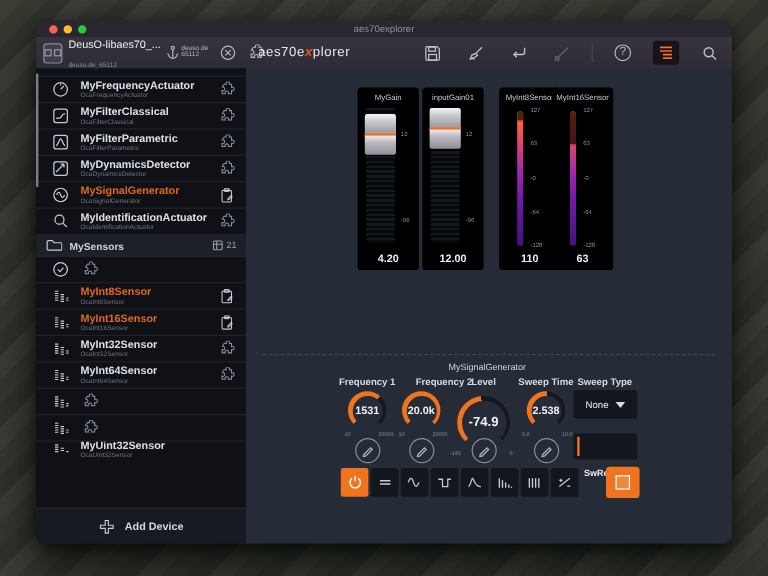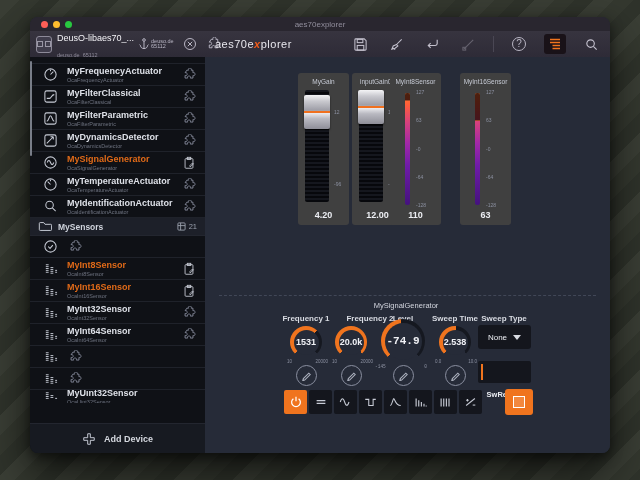--- a/index.html
+++ b/index.html
@@ -61,21 +61,21 @@
   .group{height:17px;background:#1d2029;display:flex;align-items:center;gap:6px;
     padding:0 8px;border-bottom:1px solid #23262f;}
   .group .gtitle{font-size:8.5px;font-weight:bold;color:#cfd3dc;flex:1;}
   .group .gcount{font-size:7.5px;color:#9aa0ad;display:flex;align-items:center;gap:3px;}
   .addbar{position:absolute;left:0;bottom:0;right:0;height:29px;background:#171a21;
     display:flex;align-items:center;justify-content:center;gap:8px;border-top:1px solid #23262f;}
   .addbar span{font-size:9px;font-weight:bold;color:#d4d7de;}
   
   .main{position:absolute;left:175px;top:40px;right:0;bottom:0;background:#262b38;}
   .dash{position:absolute;left:14px;right:14px;top:238px;border-top:1px dashed #414757;}
-  .panel{position:absolute;top:16px;width:51px;height:152px;background:#404040;border-radius:3px;}
+  .panel{position:absolute;top:16px;width:51px;height:152px;background:#000000;border-radius:3px;}
   .ptitle{position:absolute;top:5px;left:0;right:0;text-align:center;font-size:6.5px;color:#c6cad4;}
   .pvalue{position:absolute;bottom:5px;left:0;right:0;text-align:center;font-size:9px;font-weight:bold;color:#eceef3;}
   
   .ftrack{position:absolute;left:7px;top:17px;width:24px;height:112px;border-radius:2px;
     background:repeating-linear-gradient(#15171e 0 2px,#07080c 2px 4px);}
   .fcap{position:absolute;left:-1px;right:-1px;height:34px;border-radius:2px;
     top:calc((1 - var(--frac)) * 78px);
     background:linear-gradient(#f4f4f6 0%,#c9c9cf 18%,#9d9da6 45%,#efeff2 52%,#b9b9c1 70%,#8e8e98 100%);
     box-shadow:0 1px 2px rgba(0,0,0,.6);}
   .fcap:after{content:"";position:absolute;left:0;right:0;top:16px;height:2px;background:#f0701e;}
@@ -308,37 +308,20 @@
         </span>
         <span class="ract">
           <svg width="14" height="14" viewBox="0 0 16 16" fill="none" stroke="#c8ccd6" stroke-width="1">
               <rect x="3.5" y="3" width="9" height="11" rx="1"></rect>
               <rect x="6" y="1.5" width="4" height="2.5"></rect>
               <path d="M9 11l3-3 1 1-3 3h-1z"></path>
             </svg>
         </span>
       </div>
 
-      <div class="row">
-        <span class="ricon">
-          <svg width="15" height="15" viewBox="0 0 16 16" fill="none" stroke="#c8ccd6" stroke-width="1.1">
-              <circle cx="8" cy="8" r="6"></circle>
-              <path d="M8 8L5 5M8 4.5V3"></path>
-            </svg>
-        </span>
-        <span class="rtext">
-          <span class="rtitle">MyTemperatureActuator</span>
-          <span class="rsub">OcaTemperatureActuator</span>
-        </span>
-        <span class="ract">
-          <svg width="14" height="14" viewBox="0 0 16 16" fill="none" stroke="#8a8fa0" stroke-width="1">
-              <path d="M5.5 2.5h2a1.7 1.7 0 1 1 3 0h2v3a1.7 1.7 0 1 1 0 3v3h-3a1.7 1.7 0 1 0-3 0h-3v-3a1.7 1.7 0 1 0 0-3z"></path>
-            </svg>
-        </span>
-      </div>
 
       <div class="row">
         <span class="ricon">
           <svg width="15" height="15" viewBox="0 0 16 16" fill="none" stroke="#c8ccd6" stroke-width="1.1">
               <circle cx="7" cy="6.5" r="4"></circle>
               <path d="M10 9.5l3.5 3.5"></path>
             </svg>
         </span>
         <span class="rtext">
           <span class="rtitle">MyIdentificationActuator</span>
@@ -516,21 +499,21 @@
     <div class="panel" style="left:147px">
       <div class="ptitle">inputGain01</div>
       <div class="ftrack" style="--frac: 1;">
         <div class="fcap"></div>
       </div>
       <div class="ftick t1">12</div>
       <div class="ftick t2">-96</div>
       <div class="pvalue">12.00</div>
     </div>
 
-    <div class="panel" style="left:185px">
+    <div class="panel" style="left:211px">
       <div class="ptitle">MyInt8Sensor</div>
       <div class="mwrap" style="--frac: 0.93;">
         <div class="mdim"></div>
       </div>
       <div class="mticks">
         <span>127</span>
           <span>63</span>
           <span>-0</span>
           <span>-64</span>
           <span>-128</span>
@@ -571,21 +554,21 @@
   </div>
 
   <div class="knob" style="left: 305px; top: 309px; width: 32px; height: 32px; --frac: 1;">
     <div class="kin">
         <span class="kval">20.0k</span>
       </div>
     <span class="kmin" style="left:-3px;bottom:-6px">10</span>
     <span class="kmax" style="right:-6px;bottom:-6px">20000</span>
   </div>
 
-  <div class="knob" style="left: 351px; top: 302px; width: 44px; height: 44px; font-family: Liberation Mono, monospace; --frac: 0.48;">
+  <div class="knob" style="left: 351px; top: 313px; width: 44px; height: 44px; --frac: 0.48;">
     <div class="kin">
         <span class="kval big">-74.9</span>
       </div>
     <span class="kmin" style="left:-6px;bottom:-6px">-145</span>
     <span class="kmax" style="right:-2px;bottom:-6px">0</span>
   </div>
 
   <div class="knob" style="left: 409px; top: 309px; width: 32px; height: 32px; --frac: 0.51;">
     <div class="kin">
         <span class="kval">2.538</span>

